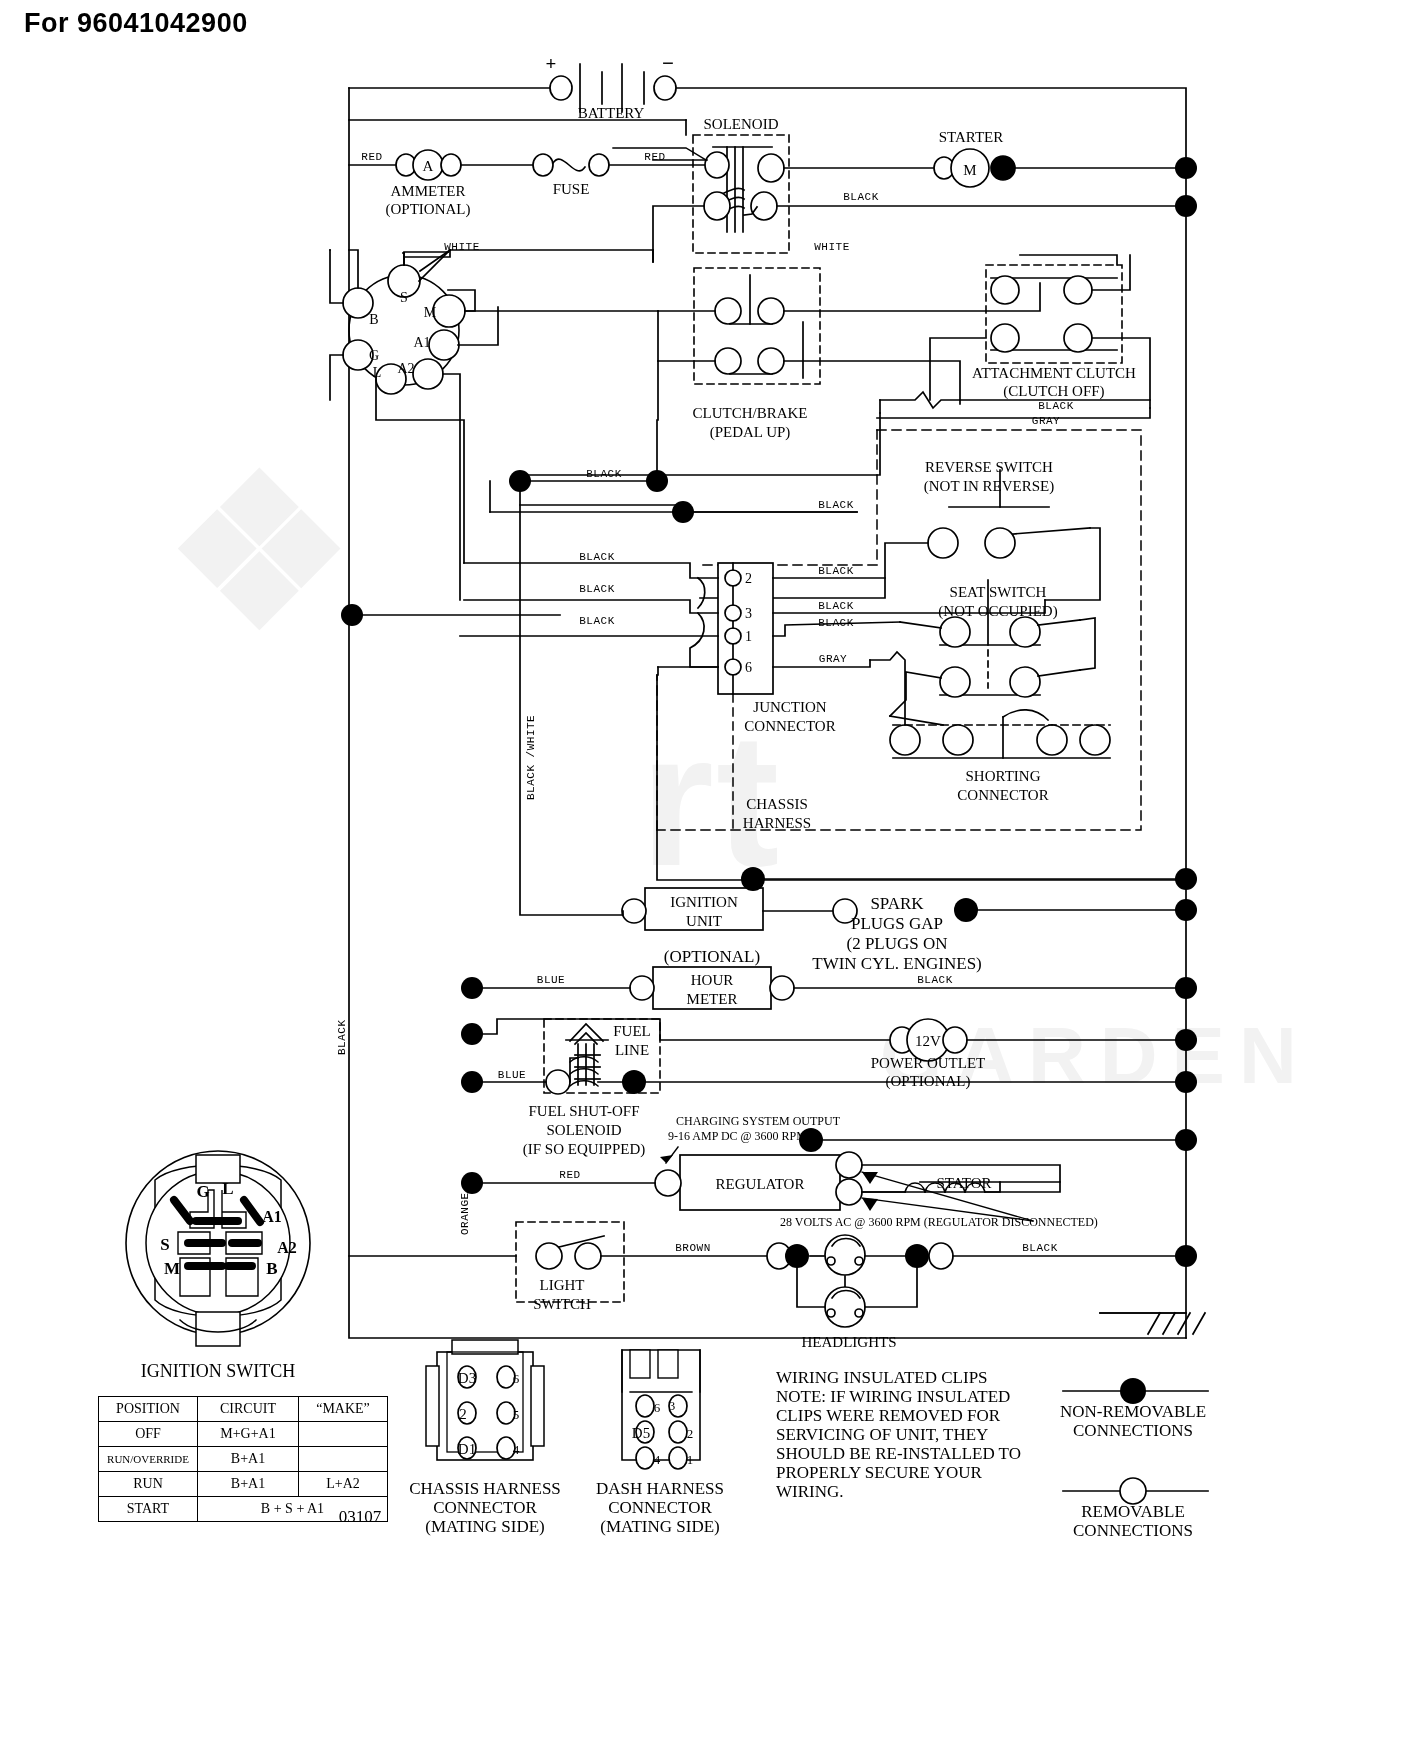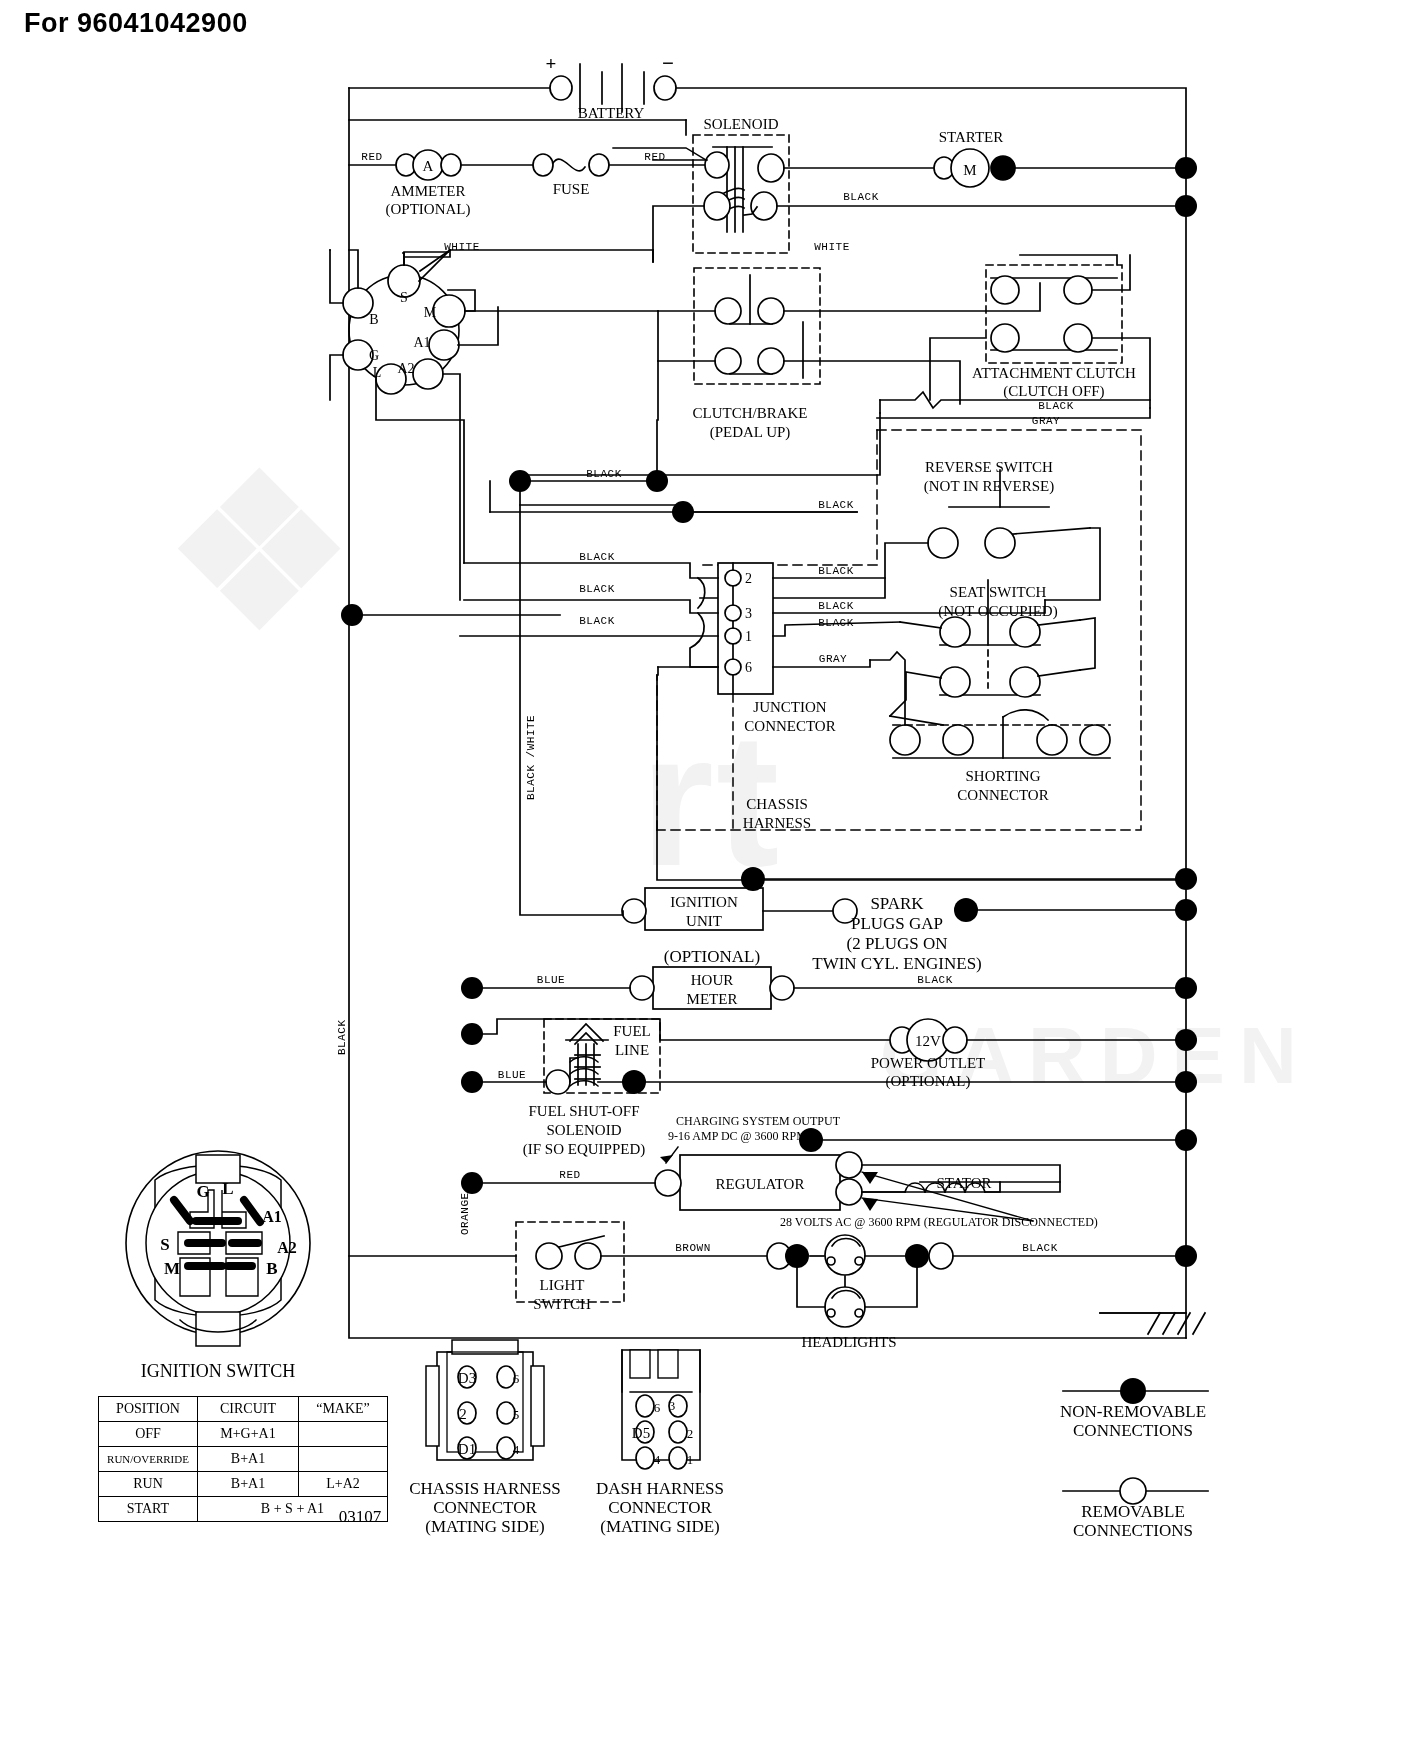--- a/index.html
+++ b/index.html
@@ -606,14 +606,23 @@
       <td>B+A1</td>
       <td>L+A2</td>
     </tr>
     <tr>
       <td>START</td>
       <td colspan="2">B + S + A1</td>
     </tr>
   </tbody>
     </table>
 
+  <div class="notes">
+    <div>WIRING INSULATED CLIPS</div>
+    <div>NOTE:  IF WIRING INSULATED</div>
+    <div>CLIPS WERE REMOVED FOR</div>
+    <div>SERVICING OF UNIT, THEY</div>
+    <div>SHOULD BE RE-INSTALLED TO</div>
+    <div>PROPERLY SECURE YOUR</div>
+    <div>WIRING.</div>
+  </div>
 
 </div>
 
 </body></html>

